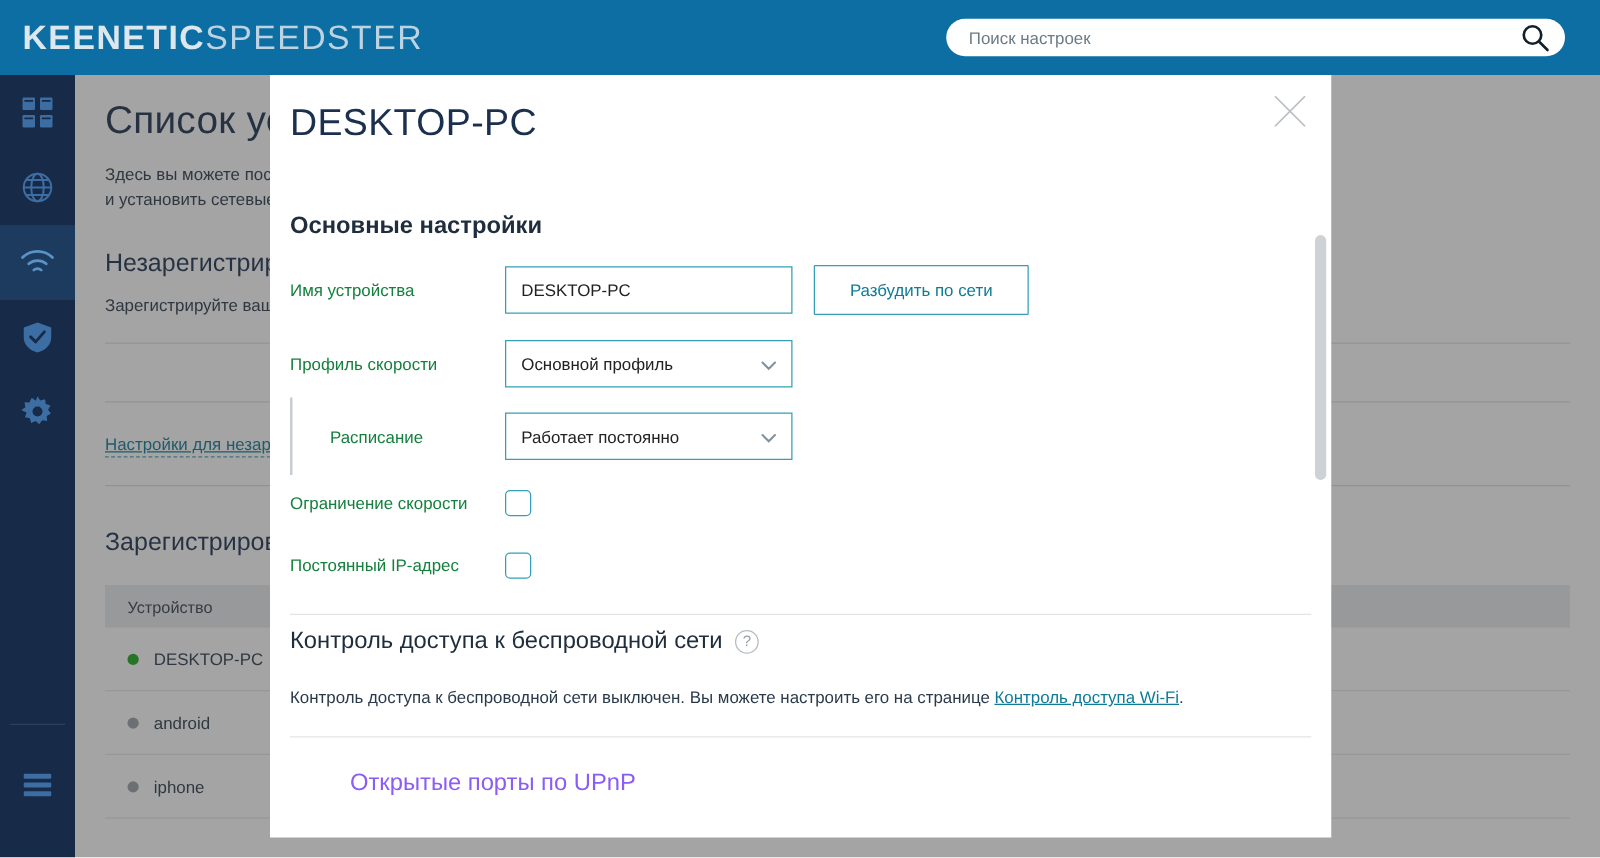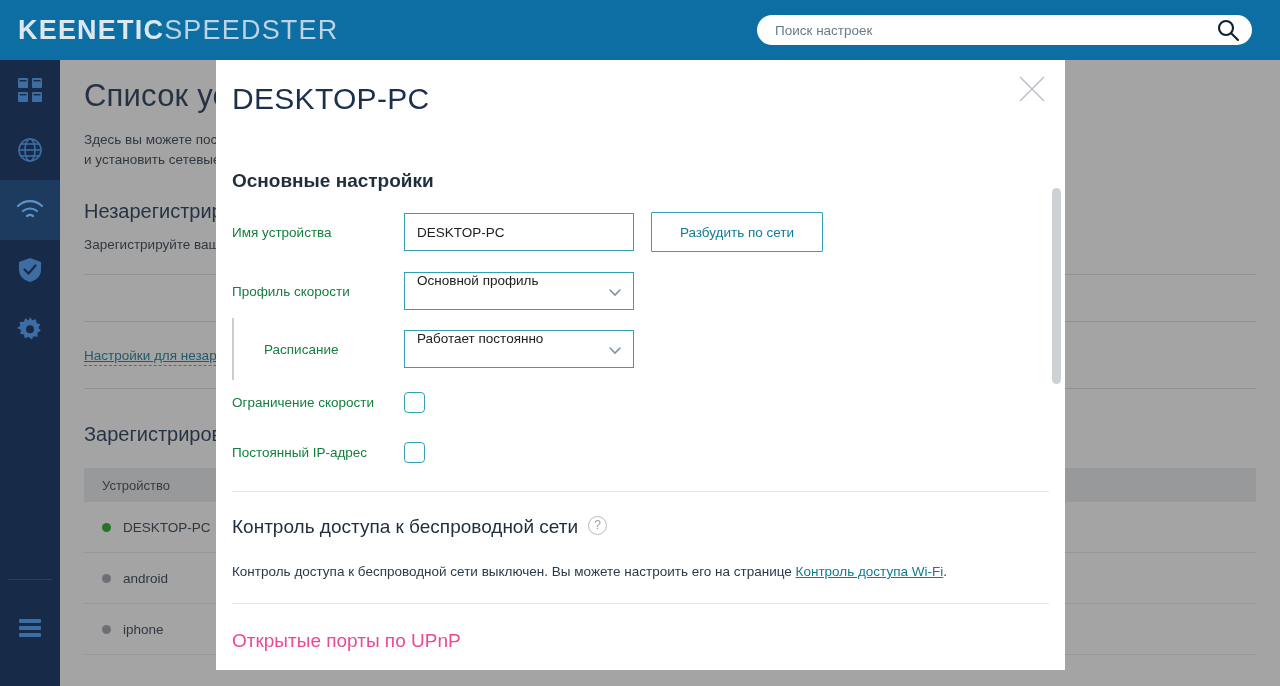--- a/index.html
+++ b/index.html
@@ -139,21 +139,21 @@
 
   .tinput {
     width: 230px; height: 38px;
     border: 1px solid #35a0b5; background: #fff;
     font-size: 13.5px; color: #222; padding: 0 12px;
     outline: none; font-family: "Liberation Sans", sans-serif;
   }
   .tselect {
     position: relative; width: 230px; height: 38px;
     border: 1px solid #35a0b5; background: #fff;
-    display: flex; align-items: flex-start;
+    display: flex; align-items: center;
     font-size: 13.5px; color: #222; padding: 0 12px; cursor: pointer;
   }
   .chev { position: absolute; right: 10px; top: 12px; width: 16px; height: 14px; }
 
   .btn-outline {
     margin-left: 17px;
     width: 172px; height: 40px;
     border: 1px solid #35a0b5; background: #fff;
     color: #0f7b96; font-size: 13.5px; cursor: pointer;
     font-family: "Liberation Sans", sans-serif;
@@ -161,32 +161,32 @@
   }
 
   .cbox {
     width: 21px; height: 21px; border: 1px solid #35a0b5;
     border-radius: 4px; background: #fff; cursor: pointer;
   }
 
   .divider { height: 1px; background: #e2e5e8; margin: 28px 0 0 0; }
 
   .block-h2 {
-    margin-top: 24px; font-size: 19px; color: #1f2d3d;
-    display: flex; gap: 10px;
+    margin-top: 10px; font-size: 19px; color: #1f2d3d;
+    display: flex; align-items: center; gap: 10px;
   }
   .qmark {
     width: 19px; height: 19px; border: 1px solid #b6bbc0; border-radius: 50%;
     color: #9aa0a6; font-size: 12px; line-height: 17px; text-align: center;
   }
   .note { margin-top: 26px; font-size: 13.5px; color: #2b3a4a; }
   .note a {
     color: #0f7b96; text-decoration: underline;
   }
-  .block-h3 { margin-top: 26px; font-size: 19px; color: #ec4899; }
+  .block-h3 { margin-top: 26px; font-size: 19px; color: #8b5cf6; margin-left: 48px; }
 
   
   .sb-track {
     position: absolute; right: 4px; top: 120px; width: 9px; height: 470px;
   }
   .sb-thumb {
     position: absolute; right: 4px; top: 128px;
     width: 9px; height: 196px; border-radius: 5px; background: #cfd2d5;
   }
 </style>

